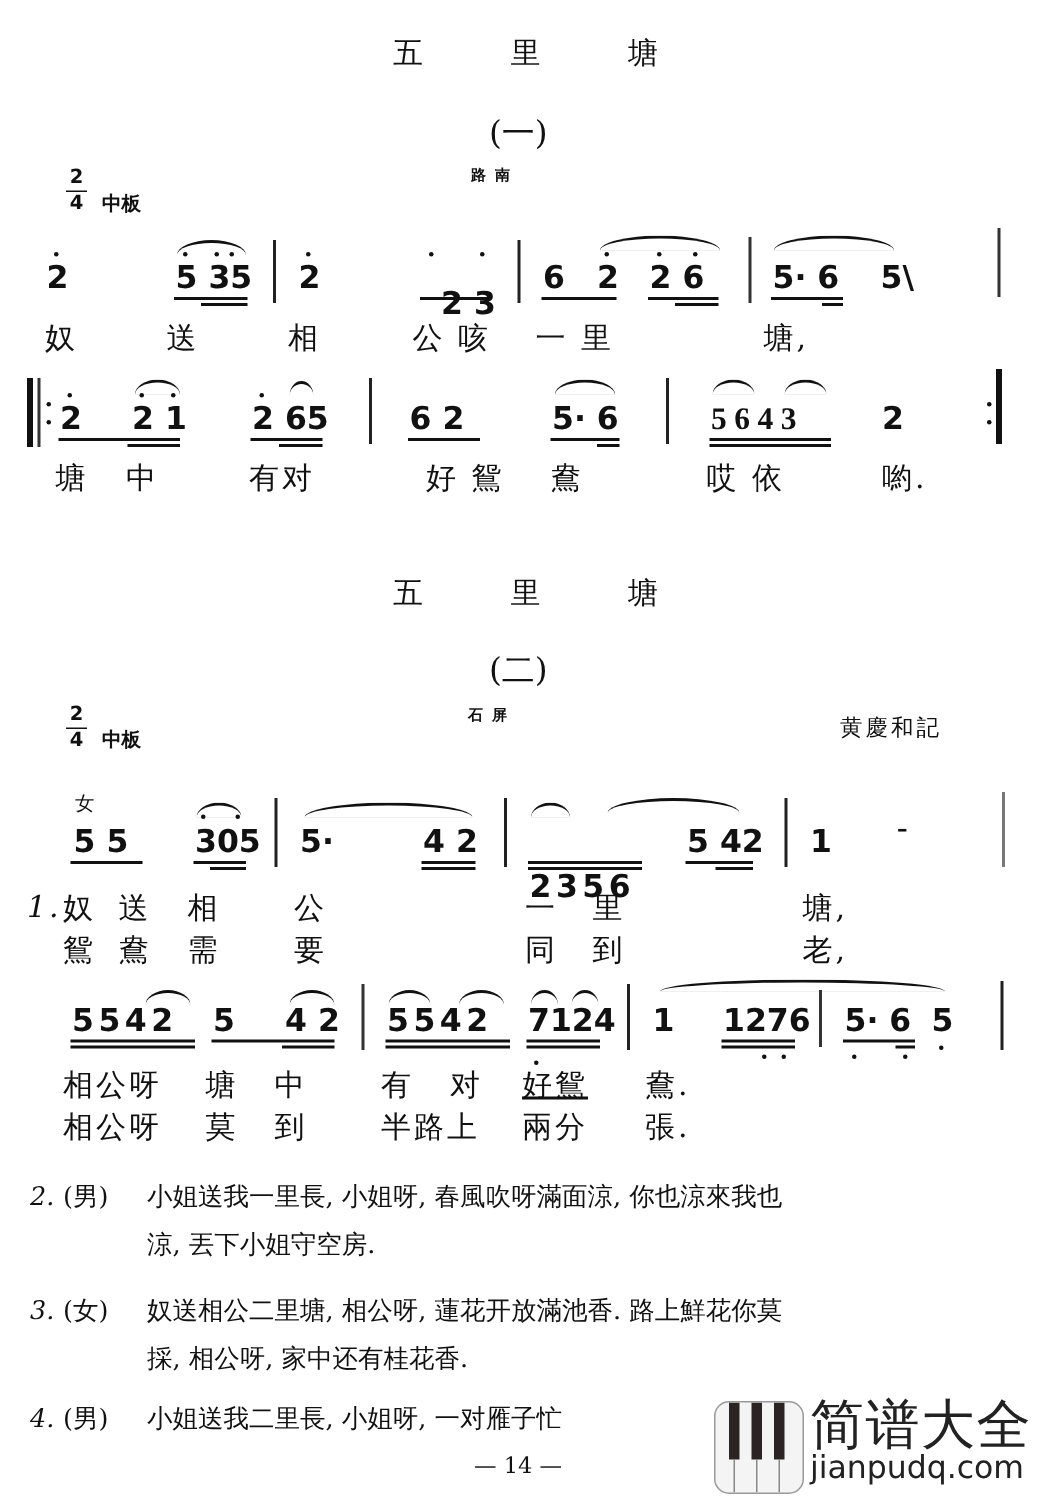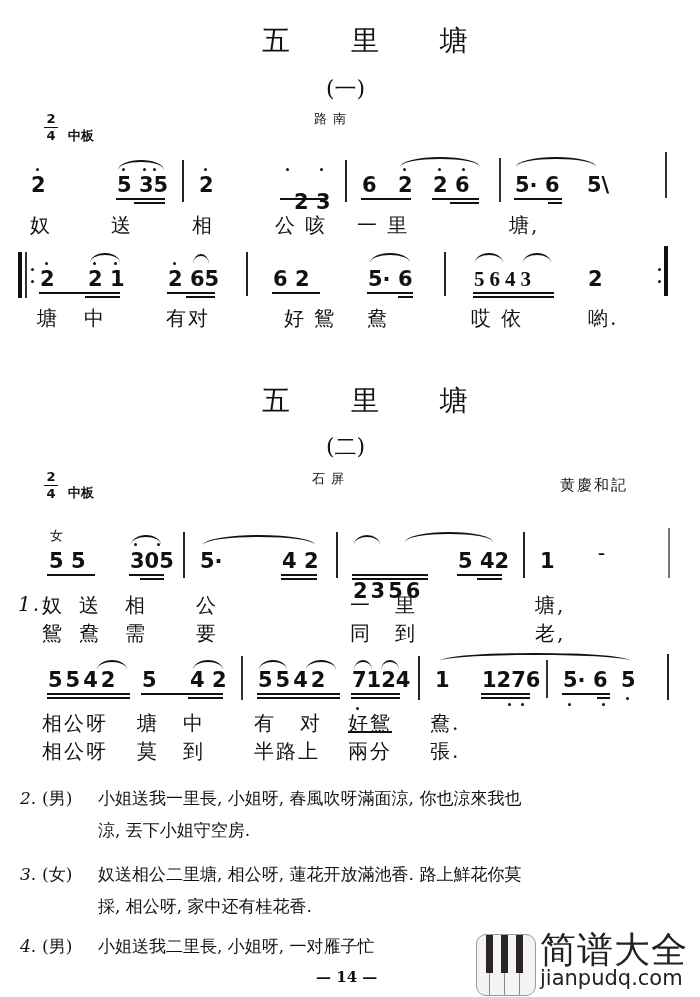--- a/index.html
+++ b/index.html
@@ -1,37 +1,37 @@
 <!DOCTYPE html>
 <html><head>
   <meta charset="utf-8">
   <style>
     html, body { margin: 0; padding: 0; background: #ffffff; }
     body {
       width: 700px; height: 997px; position: relative; overflow: hidden;
       font-family: "DejaVu Serif", "Liberation Serif", serif; color: #111;
     }
     .abs { position: absolute; }
-    .title { font-size: 28px; letter-spacing: 26px; font-weight: normal; }
+    .title { font-size: 20px; letter-spacing: 26px; font-weight: normal; }
     .sub { font-size: 22px; }
-    .region { font-size: 13px; font-weight: normal; letter-spacing: 6px; }
+    .region { font-size: 10px; font-weight: bold; letter-spacing: 6px; }
     .credit { font-size: 15px; letter-spacing: 2px; }
     .tsig { font-family: "DejaVu Sans", sans-serif; font-weight: bold; font-size: 13px; text-align: center; width: 14px; line-height: 14px; }
     .tsig .line { border-top: 1.5px solid #111; margin: 1px 0; }
     .tempo { font-size: 13px; font-weight: bold; }
     .note { font-family: "DejaVu Sans", sans-serif; font-weight: bold; font-size: 21px; }
     .lyr { font-size: 20px; letter-spacing: 2px; }
     .bar { position: absolute; width: 2px; background: #222; }
     .barthin { position: absolute; width: 1.5px; background: #333; }
     .barthick { position: absolute; width: 4px; background: #111; }
     .uline { position: absolute; height: 2px; background: #111; }
     .dot { position: absolute; width: 3px; height: 3px; border-radius: 50%; background: #111; }
     .slur { position: absolute; border-top: 2px solid #111; border-radius: 50% 50% 0 0 / 100% 100% 0 0; height: 8px; }
     .verse { font-size: 17px; line-height: 36px; }
-    .pagenum { font-size: 15px; font-weight: bold; }
+    .pagenum { font-size: 15px; font-weight: normal; }
     .logo-box {
       position: absolute; left: 476px; top: 934px; width: 58px; height: 60px;
       border: 1.5px solid #999; border-radius: 10px; background: #f4f4f4; overflow: hidden;
     }
     .logo-key { position: absolute; top: 0; width: 7px; height: 38px; background: #2a2522; }
     .logo-sep { position: absolute; top: 38px; width: 1px; height: 22px; background: #888; }
     .logo-cn { font-family: "DejaVu Sans", sans-serif; font-size: 36px; color: #222; letter-spacing: 1px; }
     .logo-url { font-family: "DejaVu Sans", sans-serif; font-size: 21px; color: #222; }
   </style>
 </head>

